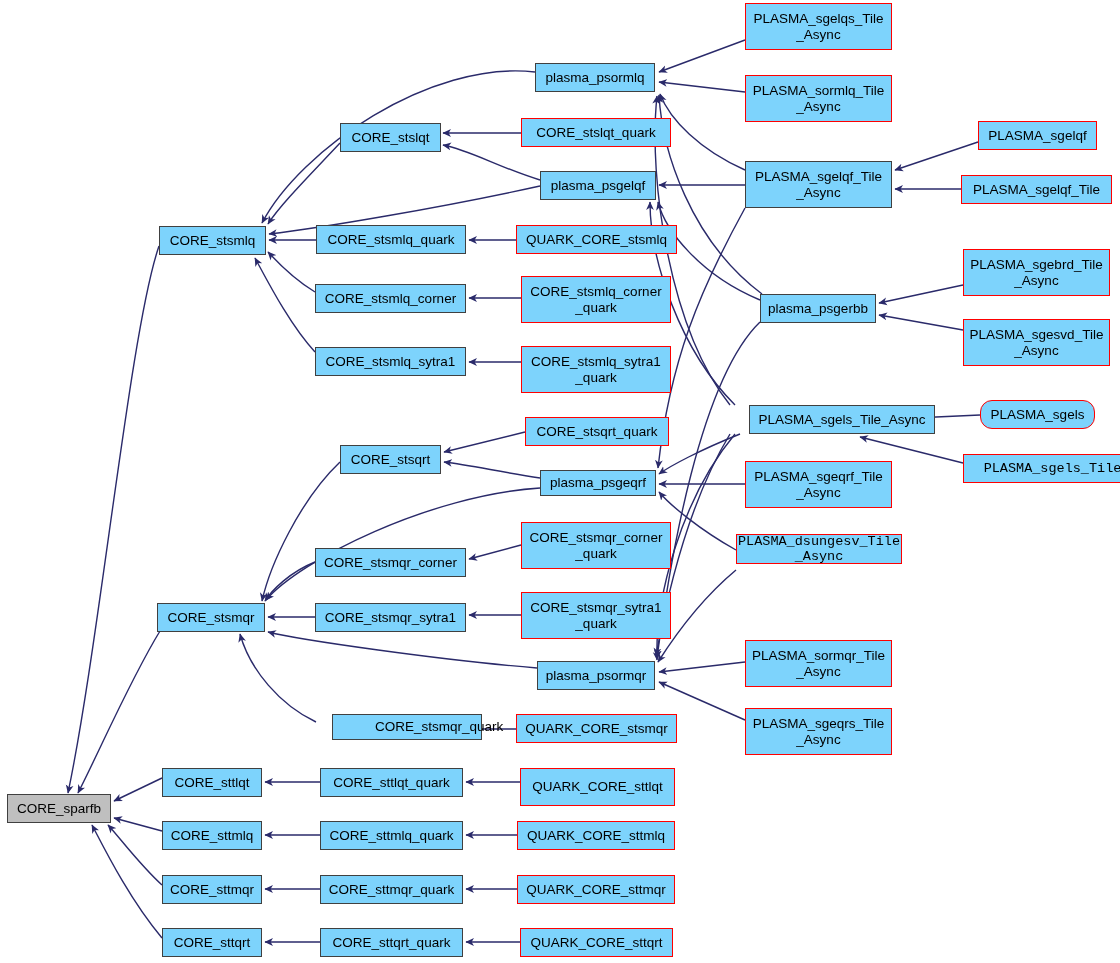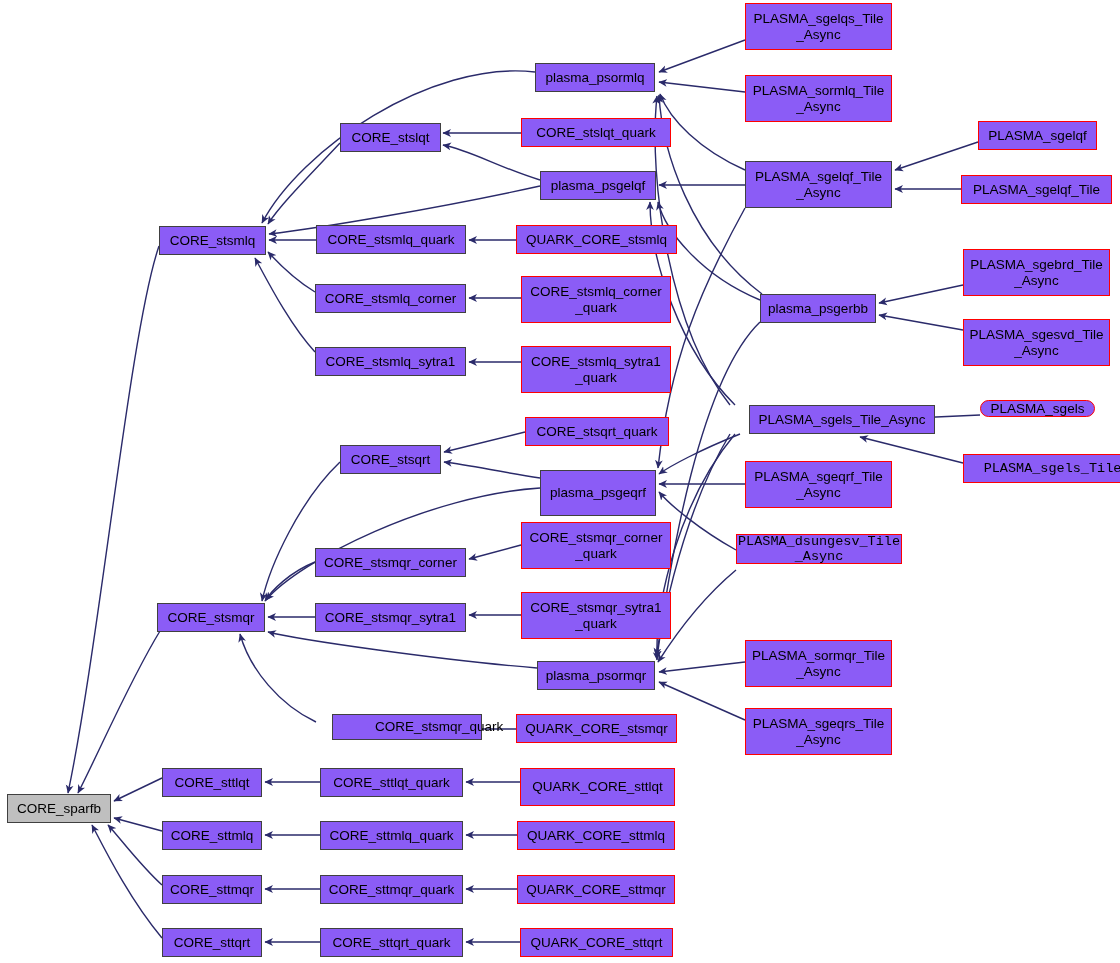--- a/index.html
+++ b/index.html
@@ -2,21 +2,21 @@
 <html><head>
 <meta charset="utf-8">
 <title>CORE_sparfb caller graph</title>
 <style>
   html,body{margin:0;padding:0;background:#ffffff;}
   #canvas{position:relative;width:1120px;height:963px;background:#ffffff;
           font-family:"Liberation Sans","DejaVu Sans",sans-serif;overflow:hidden;}
   svg.edges{position:absolute;left:0;top:0;width:1120px;height:963px;pointer-events:none;}
   .node{position:absolute;box-sizing:border-box;display:flex;align-items:center;
         justify-content:center;text-align:center;line-height:1.12;
-        font-size:13.5px;color:#000000;background:#8b5cf6;white-space:pre-line;}
+        font-size:13.5px;color:#000000;background:#7dd3fc;white-space:pre-line;}
   .node.black{border:1px solid #404040;}
   .node.red{border:1px solid #ff0000;}
   .node.current{border:1px solid #404040;background:#bfbfbf;}
   .node span{display:block;width:100%;padding:0 4px;}
 </style>
 </head>
 <body>
 
 <div id="canvas">
   <svg class="edges" xmlns="http://www.w3.org/2000/svg">
@@ -110,25 +110,25 @@
       <div class="node black" style="left: 745px; top: 161px; width: 147px; height: 47px;"><span>PLASMA_sgelqf_Tile
 _Async</span></div>
       <div class="node red" style="left: 978px; top: 121px; width: 119px; height: 29px;"><span>PLASMA_sgelqf</span></div>
       <div class="node red" style="left: 961px; top: 175px; width: 151px; height: 29px;"><span>PLASMA_sgelqf_Tile</span></div>
       <div class="node black" style="left: 760px; top: 294px; width: 116px; height: 29px;"><span>plasma_psgerbb</span></div>
       <div class="node red" style="left: 963px; top: 249px; width: 147px; height: 47px;"><span>PLASMA_sgebrd_Tile
 _Async</span></div>
       <div class="node red" style="left: 963px; top: 319px; width: 147px; height: 47px;"><span>PLASMA_sgesvd_Tile
 _Async</span></div>
       <div class="node black" style="left: 725px; top: 405px; width: 186px; height: 29px; margin-left: 24px;"><span>PLASMA_sgels_Tile_Async</span></div>
-      <div class="node red" style="left: 980px; top: 400px; width: 115px; height: 17px; border-radius: 12px;"><span>PLASMA_sgels</span></div>
+      <div class="node red" style="left: 980px; top: 400px; width: 115px; height: 29px; border-radius: 12px;"><span>PLASMA_sgels</span></div>
       <div class="node red" style="left: 963px; top: 454px; width: 179px; height: 29px; font-family: Liberation Mono, monospace;"><span>PLASMA_sgels_Tile</span></div>
       <div class="node black" style="left: 340px; top: 445px; width: 101px; height: 29px;"><span>CORE_stsqrt</span></div>
       <div class="node red" style="left: 525px; top: 417px; width: 144px; height: 29px;"><span>CORE_stsqrt_quark</span></div>
-      <div class="node black" style="left: 540px; top: 470px; width: 116px; height: 46px;"><span>plasma_psgeqrf</span></div>
+      <div class="node black" style="left: 540px; top: 470px; width: 116px; height: 26px;"><span>plasma_psgeqrf</span></div>
       <div class="node red" style="left: 745px; top: 461px; width: 147px; height: 47px;"><span>PLASMA_sgeqrf_Tile
 _Async</span></div>
       <div class="node black" style="left: 157px; top: 603px; width: 108px; height: 29px;"><span>CORE_stsmqr</span></div>
       <div class="node black" style="left: 315px; top: 548px; width: 151px; height: 29px;"><span>CORE_stsmqr_corner</span></div>
       <div class="node red" style="left: 521px; top: 522px; width: 150px; height: 47px;"><span>CORE_stsmqr_corner
 _quark</span></div>
       <div class="node black" style="left: 315px; top: 603px; width: 151px; height: 29px;"><span>CORE_stsmqr_sytra1</span></div>
       <div class="node red" style="left: 521px; top: 592px; width: 150px; height: 47px;"><span>CORE_stsmqr_sytra1
 _quark</span></div>
       <div class="node red" style="left: 736px; top: 534px; width: 166px; height: 30px; font-family: Liberation Mono, monospace;"><span>PLASMA_dsungesv_Tile

